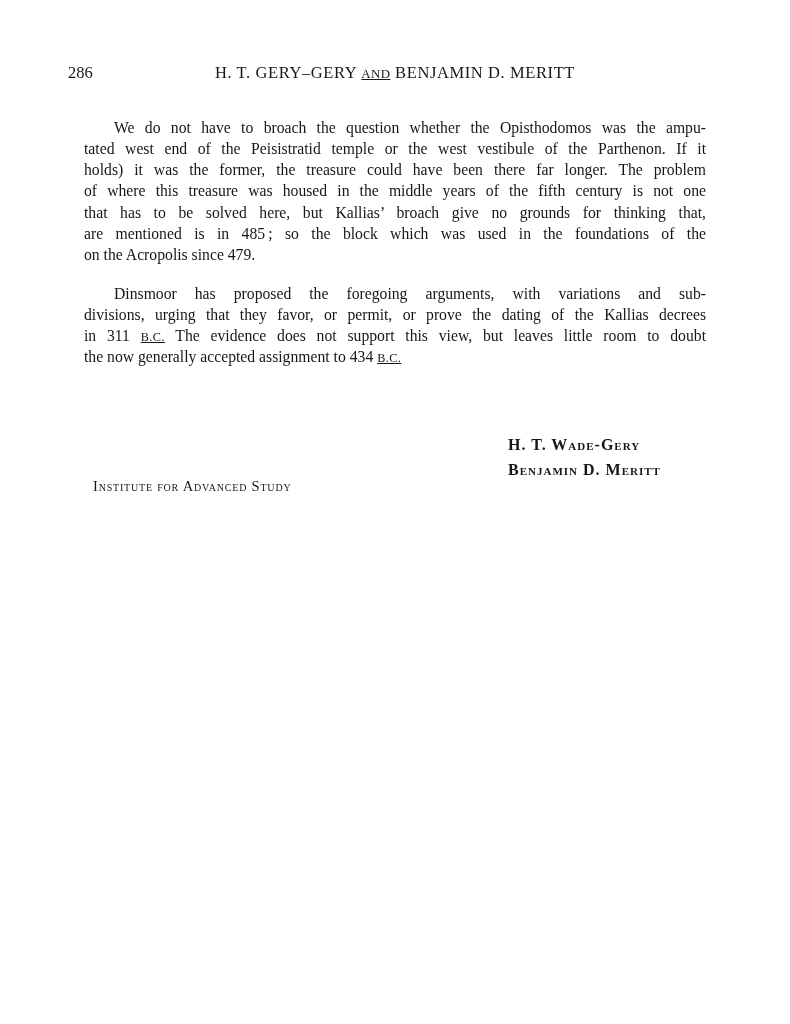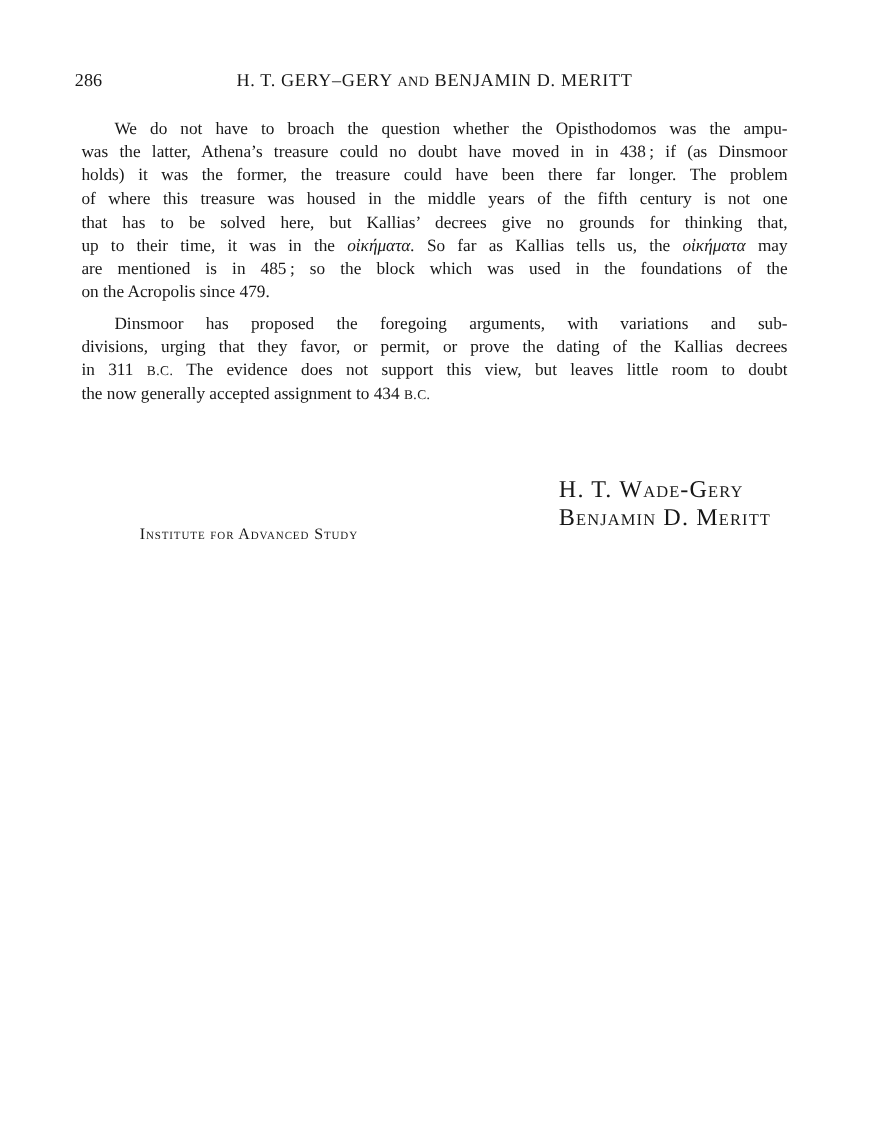--- a/index.html
+++ b/index.html
@@ -35,71 +35,70 @@
     white-space: nowrap;
   }
   .content {
     position: absolute;
     top: 99px;
     left: 66px;
     width: 658px;
     font-size: 15.7px;
     line-height: 21.15px;
   }
-  .para { margin: 8px; }
+  .para { margin: 18px; }
   .line {
     text-align: justify;
     text-align-last: justify;
     height: 21.15px;
     overflow: hidden;
     white-space: normal;
   }
   .line.indent { text-indent: 30px; }
   .line.last { text-align-last: left; }
   .i { font-style: italic; }
-  .sc { font-size: 0.78em; letter-spacing: 0.4px; }
+  .sc { font-size: 0.78em; letter-spacing: 0.4px; text-decoration: underline; }
   .signature-block {
     position: absolute;
     left: 508px;
     top: 432px;
-    font-size: 22px;
+    font-size: 16px;
     line-height: 25px;
     font-variant: small-caps;
     letter-spacing: 1px;
     white-space: nowrap;
+    font-weight: bold;
   }
   .affiliation {
     position: absolute;
     left: 93px;
     top: 478px;
     font-size: 14.5px;
     font-variant: small-caps;
     letter-spacing: 0.8px;
     white-space: nowrap;
-    margin-left: 34px;
   }
 </style>
 </head>
 <body>
 
 <div class="page">
 
   <div class="header">
     <span class="pageno">286</span>
     <div class="running-title" id="running-title"><span>H. T. GERY–GERY </span><span class="sc">AND</span><span> BENJAMIN D. MERITT</span></div>
   </div>
 
   <div class="content" id="paragraphs">
       <div class="para">
         <div class="line indent"><span>We do not have to broach the question whether the Opisthodomos was the ampu-</span></div>
-        <div class="line"><span>was the latter, Athena’s treasure could no doubt have moved in in 438 ; if (as Dinsmoor</span></div>
+        <div class="line"><span>tated west end of the Peisistratid temple or the west vestibule of the Parthenon. If it</span></div>
         <div class="line"><span>holds) it was the former, the treasure could have been there far longer. The problem</span></div>
         <div class="line"><span>of where this treasure was housed in the middle years of the fifth century is not one</span></div>
-        <div class="line"><span>that has to be solved here, but Kallias’ decrees give no grounds for thinking that,</span></div>
-        <div class="line"><span>up to their time, it was in the </span><span class="i">οἰκήματα.</span><span> So far as Kallias tells us, the </span><span class="i">οἰκήματα</span><span> may</span></div>
+        <div class="line"><span>that has to be solved here, but Kallias’ broach give no grounds for thinking that,</span></div>
         <div class="line"><span>are mentioned is in 485 ; so the block which was used in the foundations of the</span></div>
         <div class="line last"><span>on the Acropolis since 479.</span></div>
       </div>
       <div class="para">
         <div class="line indent"><span>Dinsmoor has proposed the foregoing arguments, with variations and sub-</span></div>
         <div class="line"><span>divisions, urging that they favor, or permit, or prove the dating of the Kallias decrees</span></div>
         <div class="line"><span>in 311 </span><span class="sc">B.C.</span><span> The evidence does not support this view, but leaves little room to doubt</span></div>
         <div class="line last"><span>the now generally accepted assignment to 434 </span><span class="sc">B.C.</span></div>
       </div>
     </div>

